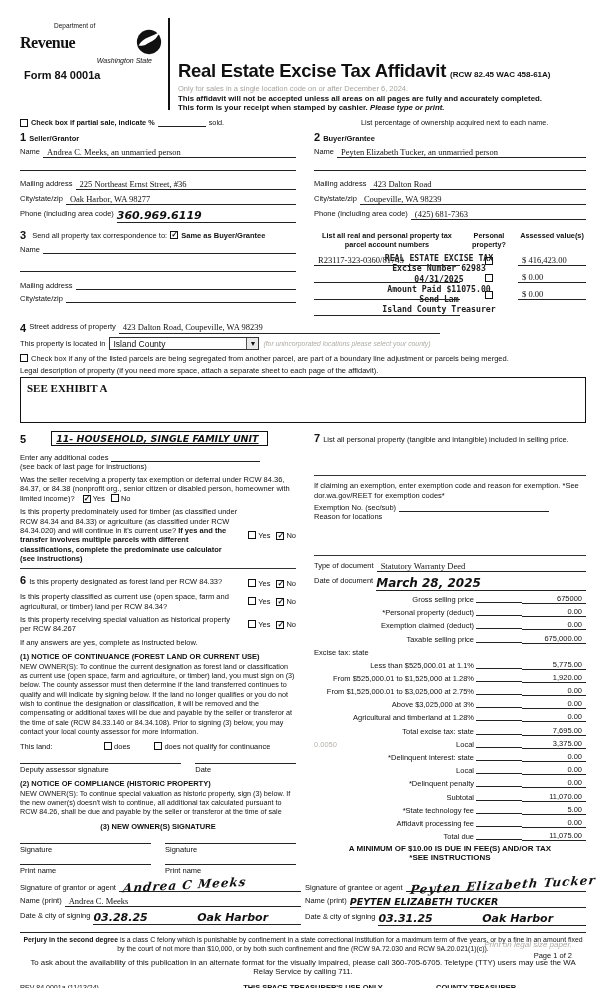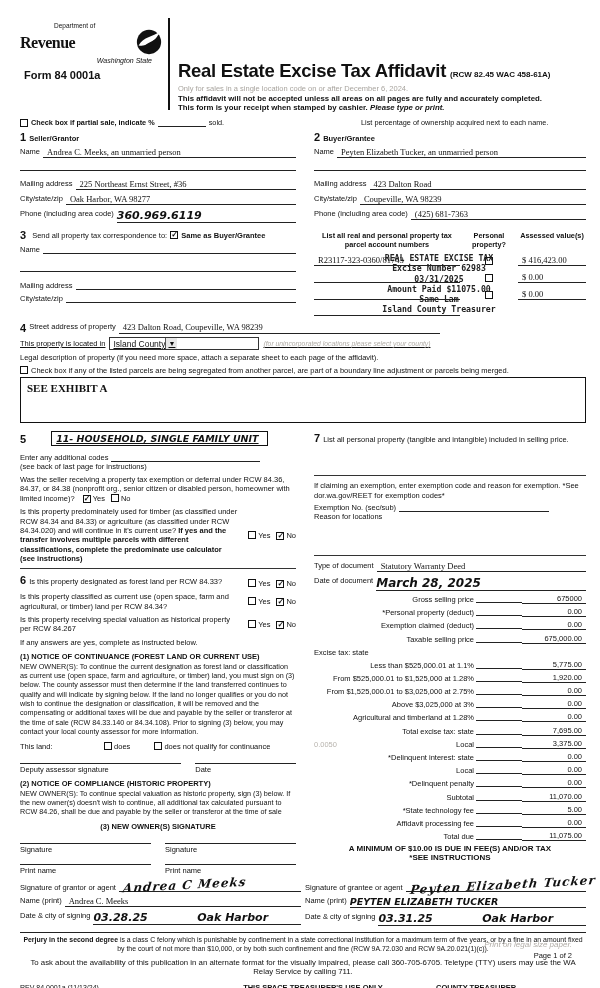--- a/index.html
+++ b/index.html
@@ -58,21 +58,21 @@
   .prow { display:flex; align-items:flex-end; margin-top:6px; }
   .prow .pc1 { flex:1; border-bottom:1px solid #222; min-height:10px; }
   .prow .pc2 { width:58px; text-align:center; }
   .prow .pc3 { width:68px; border-bottom:1px solid #222; text-align:left; padding-left:4px; }
   .stamp { position:absolute; top:24px; left:30px; width:190px; text-align:center; z-index:3;
            font-family:"DejaVu Sans Mono", monospace; font-size:8.2px; font-weight:bold;
            color:#222; line-height:1.25; }
 
   
   .dropdown { display:inline-flex; align-items:center; border:1.5px solid #333; min-width:150px;
-              height:13px; padding-left:3px; font-size:8.5px; }
+              height:13px; padding-left:3px; font-size:8.5px; justify-content:space-between; }
   .dd-btn { width:12px; height:11px; border-left:1px solid #555; background:#e8e8e8;
             font-size:7px; line-height:11px; text-align:center; }
   .gray-it { color:#b0aca6; font-style:italic; font-size:6.8px; }
 
   .legal-box { border:1.5px solid #111; height:46px; margin-top:2px; padding:4px 6px; }
   .exhibit { font-family:"Liberation Serif", serif; font-weight:bold; font-size:11px; }
 
   .code-box { border:1.5px solid #111; display:inline-block; padding:1px 8px 1px 4px; margin-left:22px;text-decoration:underline; }
 
   .qrow { display:flex; align-items:flex-end; gap:4px; margin-top:4px; line-height:1.25; }
@@ -244,47 +244,47 @@
         <span class="pc3"><span class="typed" style="padding:0;">$ 0.00</span></span>
       </div>
       <div class="prow">
           <span class="pc1"></span>
           <span class="pc2"></span>
           <span class="pc3" style="border-bottom:none;"></span>
         </div>
       <div class="stamp">
         <div>REAL ESTATE EXCISE TAX</div>
         <div>Excise Number 62983</div>
-        <div>03/31/2025</div>
+        <div>04/31/2025</div>
         <div>Amount Paid $11075.00</div>
-        <div>Same Lam</div>
+        <div>Send Lam</div>
         <div>Island County Treasurer</div>
       </div>
     </div>
   </div>
 
   <div style="margin-top:6px;">
     <div class="fld" style="max-width:420px; margin-top:0;">
       <span class="secnum">4</span>
       <span class="lab">Street address of property</span>
       <span class="ul"><span class="typed">423 Dalton Road, Coupeville, WA 98239</span></span>
     </div>
-    <div style="display:flex; align-items:center; gap:4px; margin-top:3px;text-decoration:underline;">
+    <div style="display:flex; align-items:center; gap:4px; margin-top:3px;">
       <span>This property is located in</span>
       <span class="dropdown">
         <span>Island County</span>
         <span class="dd-btn">▼</span>
       </span>
       <span class="gray-it">(for unincorporated locations please select your county)</span>
     </div>
-    <div style="margin-top:3px;">Legal description of property (if you need more space, attach a separate sheet to each page of the affidavit).</div>
     <div style="display:flex; gap:3px; margin-top:4px; align-items:flex-start;">
       <span class="cb"></span>
       <span>Check box if any of the listed parcels are being segregated from another parcel, are part of a boundary line adjustment or parcels being merged.</span>
     </div>
+    <div style="margin-top:3px;">Legal description of property (if you need more space, attach a separate sheet to each page of the affidavit).</div>
     <div class="legal-box">
       <span class="exhibit">SEE EXHIBIT A</span>
     </div>
   </div>
 
   <div class="cols" style="margin-top:8px;">
     <div class="colL">
       <div style="display:flex; align-items:center;">
         <span class="secnum">5</span>
         <span class="code-box"><span class="hand">11- HOUSEHOLD, SINGLE FAMILY UNIT</span></span>

